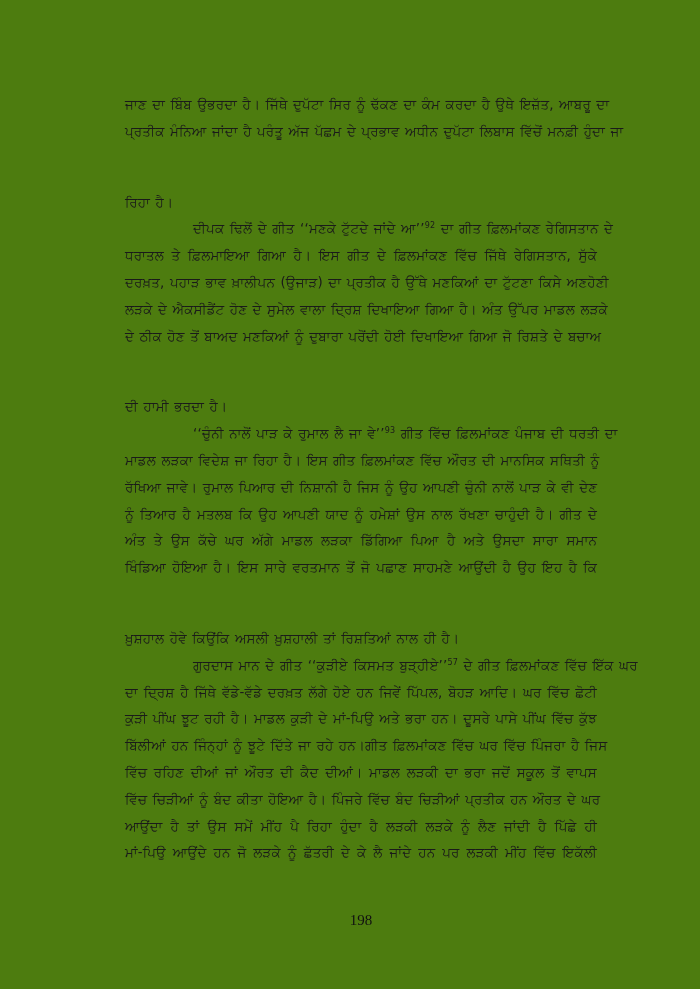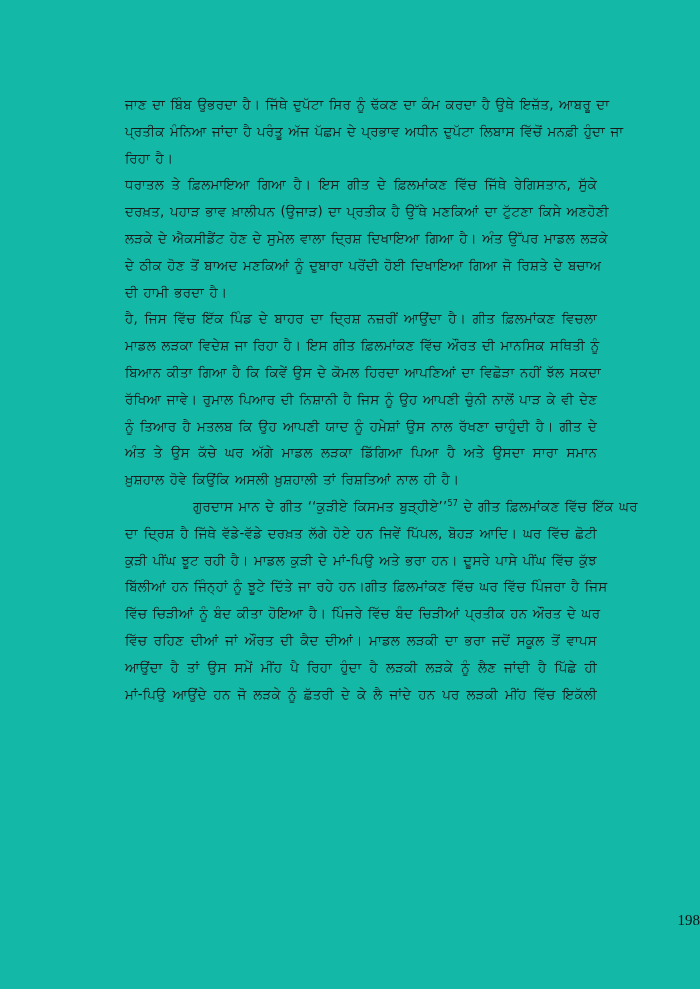--- a/index.html
+++ b/index.html
@@ -13,21 +13,21 @@
       position: relative;
       overflow: hidden;
       color: #1a1a1a;
     }
     .page {
       position: absolute;
       left: 0;
       top: 0;
       width: 700px;
       height: 989px;
-      background: #14b8a6;
+      background: #4d7c0f;
     }
     .text-block {
       position: absolute;
       left: 125px;
       top: 92px;
       width: 472px;
       font-family: "DejaVu Sans", "Liberation Sans", sans-serif;
       font-size: 13.4px;
       line-height: 26.8px;
       letter-spacing: 0.2px;
@@ -41,73 +41,75 @@
     .line {
       display: block;
       white-space: nowrap;
       text-align: justify;
       text-align-last: justify;
       height: 26.8px;
       overflow: visible;
     }
     .line.last {
       text-align-last: left;
+      margin-top: 44px;
     }
     .line.first-indent {
       padding-left: 68px;
     }
     sup {
       font-size: 8px;
       line-height: 0;
       vertical-align: super;
     }
     .page-number {
       position: absolute;
       left: 0;
       width: 700px;
       top: 912px;
-      text-align: right;
+      text-align: center;
       font-family: "Liberation Serif", "DejaVu Serif", serif;
       font-size: 15px;
       color: #111;
       padding-left: 22px;
       box-sizing: border-box;
     }
   </style>
 </head>
 <body>
 
 <div class="page">
   <div class="text-block" id="text-block">
       <div class="para">
         <span class="line">ਜਾਣ ਦਾ ਬਿੰਬ ਉਭਰਦਾ ਹੈ। ਜਿੱਥੇ ਦੁਪੱਟਾ ਸਿਰ ਨੂੰ ਢੱਕਣ ਦਾ ਕੰਮ ਕਰਦਾ ਹੈ ਉਥੇ ਇਜ਼ੱਤ, ਆਬਰੂ ਦਾ</span>
         <span class="line">ਪ੍ਰਤੀਕ ਮੰਨਿਆ ਜਾਂਦਾ ਹੈ ਪਰੰਤੂ ਅੱਜ ਪੱਛਮ ਦੇ ਪ੍ਰਭਾਵ ਅਧੀਨ ਦੁਪੱਟਾ ਲਿਬਾਸ ਵਿੱਚੋਂ ਮਨਫ਼ੀ ਹੁੰਦਾ ਜਾ</span>
         <span class="line last">ਰਿਹਾ ਹੈ।</span>
       </div>
       <div class="para">
+        <span class="line first-indent"><span>ਦੀਪਕ ਢਿਲੋਂ ਦੇ ਗੀਤ ‘‘ਮਣਕੇ ਟੁੱਟਦੇ ਜਾਂਦੇ ਆ’’</span><sup>92</sup><span> ਦਾ ਗੀਤ ਫ਼ਿਲਮਾਂਕਣ ਰੇਗਿਸਤਾਨ ਦੇ</span></span>
         <span class="line">ਧਰਾਤਲ ਤੇ ਫ਼ਿਲਮਾਇਆ ਗਿਆ ਹੈ। ਇਸ ਗੀਤ ਦੇ ਫ਼ਿਲਮਾਂਕਣ ਵਿੱਚ ਜਿੱਥੇ ਰੇਗਿਸਤਾਨ, ਸੁੱਕੇ</span>
         <span class="line">ਦਰਖ਼ਤ, ਪਹਾੜ ਭਾਵ ਖ਼ਾਲੀਪਨ (ਉਜਾੜ) ਦਾ ਪ੍ਰਤੀਕ ਹੈ ਉੱਥੇ ਮਣਕਿਆਂ ਦਾ ਟੁੱਟਣਾ ਕਿਸੇ ਅਣਹੋਣੀ</span>
         <span class="line">ਲੜਕੇ ਦੇ ਐਕਸੀਡੈਂਟ ਹੋਣ ਦੇ ਸੁਮੇਲ ਵਾਲਾ ਦ੍ਰਿਸ਼ ਦਿਖਾਇਆ ਗਿਆ ਹੈ। ਅੰਤ ਉੱਪਰ ਮਾਡਲ ਲੜਕੇ</span>
         <span class="line">ਦੇ ਠੀਕ ਹੋਣ ਤੋਂ ਬਾਅਦ ਮਣਕਿਆਂ ਨੂੰ ਦੁਬਾਰਾ ਪਰੋਂਦੀ ਹੋਈ ਦਿਖਾਇਆ ਗਿਆ ਜੋ ਰਿਸ਼ਤੇ ਦੇ ਬਚਾਅ</span>
         <span class="line last">ਦੀ ਹਾਮੀ ਭਰਦਾ ਹੈ।</span>
       </div>
       <div class="para">
-        <span class="line">ਹੈ, ਜਿਸ ਵਿੱਚ ਇੱਕ ਪਿੰਡ ਦੇ ਬਾਹਰ ਦਾ ਦ੍ਰਿਸ਼ ਨਜ਼ਰੀਂ ਆਉਂਦਾ ਹੈ। ਗੀਤ ਫ਼ਿਲਮਾਂਕਣ ਵਿਚਲਾ</span>
+        <span class="line first-indent"><span>‘‘ਚੁੰਨੀ ਨਾਲੋਂ ਪਾੜ ਕੇ ਰੁਮਾਲ ਲੈ ਜਾ ਵੇ’’</span><sup>93</sup><span> ਗੀਤ ਵਿੱਚ ਫ਼ਿਲਮਾਂਕਣ ਪੰਜਾਬ ਦੀ ਧਰਤੀ ਦਾ</span></span>
         <span class="line">ਮਾਡਲ ਲੜਕਾ ਵਿਦੇਸ਼ ਜਾ ਰਿਹਾ ਹੈ। ਇਸ ਗੀਤ ਫ਼ਿਲਮਾਂਕਣ ਵਿੱਚ ਔਰਤ ਦੀ ਮਾਨਸਿਕ ਸਥਿਤੀ ਨੂੰ</span>
-        <span class="line">ਬਿਆਨ ਕੀਤਾ ਗਿਆ ਹੈ ਕਿ ਕਿਵੇਂ ਉਸ ਦੇ ਕੋਮਲ ਹਿਰਦਾ ਆਪਣਿਆਂ ਦਾ ਵਿਛੋੜਾ ਨਹੀਂ ਝੱਲ ਸਕਦਾ</span>
         <span class="line">ਰੱਖਿਆ ਜਾਵੇ। ਰੁਮਾਲ ਪਿਆਰ ਦੀ ਨਿਸ਼ਾਨੀ ਹੈ ਜਿਸ ਨੂੰ ਉਹ ਆਪਣੀ ਚੁੰਨੀ ਨਾਲੋਂ ਪਾੜ ਕੇ ਵੀ ਦੇਣ</span>
         <span class="line">ਨੂੰ ਤਿਆਰ ਹੈ ਮਤਲਬ ਕਿ ਉਹ ਆਪਣੀ ਯਾਦ ਨੂੰ ਹਮੇਸ਼ਾਂ ਉਸ ਨਾਲ ਰੱਖਣਾ ਚਾਹੁੰਦੀ ਹੈ। ਗੀਤ ਦੇ</span>
         <span class="line">ਅੰਤ ਤੇ ਉਸ ਕੱਚੇ ਘਰ ਅੱਗੇ ਮਾਡਲ ਲੜਕਾ ਡਿੱਗਿਆ ਪਿਆ ਹੈ ਅਤੇ  ਉਸਦਾ ਸਾਰਾ ਸਮਾਨ</span>
+        <span class="line">ਖਿੰਡਿਆ ਹੋਇਆ ਹੈ। ਇਸ ਸਾਰੇ ਵਰਤਮਾਨ ਤੋਂ ਜੋ ਪਛਾਣ ਸਾਹਮਣੇ ਆਉਂਦੀ ਹੈ ਉਹ ਇਹ ਹੈ ਕਿ</span>
         <span class="line last">ਖ਼ੁਸ਼ਹਾਲ ਹੋਵੇ ਕਿਉਂਕਿ ਅਸਲੀ ਖ਼ੁਸ਼ਹਾਲੀ ਤਾਂ ਰਿਸ਼ਤਿਆਂ ਨਾਲ ਹੀ ਹੈ।</span>
       </div>
       <div class="para">
         <span class="line first-indent"><span>ਗੁਰਦਾਸ ਮਾਨ ਦੇ ਗੀਤ ‘‘ਕੁੜੀਏ ਕਿਸਮਤ ਬੁੜ੍ਹੀਏ’’</span><sup>57</sup><span> ਦੇ ਗੀਤ ਫ਼ਿਲਮਾਂਕਣ ਵਿੱਚ ਇੱਕ ਘਰ</span></span>
         <span class="line">ਦਾ ਦ੍ਰਿਸ਼ ਹੈ ਜਿੱਥੇ ਵੱਡੇ-ਵੱਡੇ ਦਰਖ਼ਤ ਲੱਗੇ ਹੋਏ ਹਨ ਜਿਵੇਂ ਪਿੱਪਲ, ਬੋਹੜ ਆਦਿ। ਘਰ ਵਿੱਚ ਛੋਟੀ</span>
         <span class="line">ਕੁੜੀ ਪੀਂਘ ਝੂਟ ਰਹੀ ਹੈ। ਮਾਡਲ ਕੁੜੀ ਦੇ ਮਾਂ-ਪਿਉ ਅਤੇ ਭਰਾ ਹਨ। ਦੂਸਰੇ ਪਾਸੇ ਪੀਂਘ ਵਿੱਚ ਕੁੱਝ</span>
         <span class="line">ਬਿੱਲੀਆਂ ਹਨ ਜਿੰਨ੍ਹਾਂ ਨੂੰ ਝੂਟੇ ਦਿੱਤੇ ਜਾ ਰਹੇ ਹਨ।ਗੀਤ ਫ਼ਿਲਮਾਂਕਣ ਵਿੱਚ ਘਰ ਵਿੱਚ ਪਿੰਜਰਾ ਹੈ ਜਿਸ</span>
+        <span class="line">ਵਿੱਚ ਰਹਿਣ ਦੀਆਂ ਜਾਂ ਔਰਤ ਦੀ ਕੈਦ ਦੀਆਂ। ਮਾਡਲ ਲੜਕੀ ਦਾ ਭਰਾ ਜਦੋਂ ਸਕੂਲ ਤੋਂ ਵਾਪਸ</span>
         <span class="line">ਵਿੱਚ ਚਿੜੀਆਂ ਨੂੰ ਬੰਦ ਕੀਤਾ ਹੋਇਆ ਹੈ। ਪਿੰਜਰੇ ਵਿੱਚ ਬੰਦ ਚਿੜੀਆਂ ਪ੍ਰਤੀਕ ਹਨ ਔਰਤ ਦੇ ਘਰ</span>
-        <span class="line">ਵਿੱਚ ਰਹਿਣ ਦੀਆਂ ਜਾਂ ਔਰਤ ਦੀ ਕੈਦ ਦੀਆਂ। ਮਾਡਲ ਲੜਕੀ ਦਾ ਭਰਾ ਜਦੋਂ ਸਕੂਲ ਤੋਂ ਵਾਪਸ</span>
         <span class="line">ਆਉਂਦਾ ਹੈ ਤਾਂ ਉਸ ਸਮੇਂ ਮੀਂਹ ਪੈ ਰਿਹਾ ਹੁੰਦਾ ਹੈ ਲੜਕੀ ਲੜਕੇ ਨੂੰ ਲੈਣ ਜਾਂਦੀ ਹੈ ਪਿੱਛੇ ਹੀ</span>
         <span class="line">ਮਾਂ-ਪਿਉ ਆਉਂਦੇ ਹਨ ਜੋ ਲੜਕੇ ਨੂੰ ਛੱਤਰੀ ਦੇ ਕੇ ਲੈ ਜਾਂਦੇ ਹਨ ਪਰ ਲੜਕੀ ਮੀਂਹ ਵਿੱਚ ਇਕੱਲੀ</span>
       </div>
     </div>
   <div class="page-number">198</div>
 </div>
 
 </body></html>

